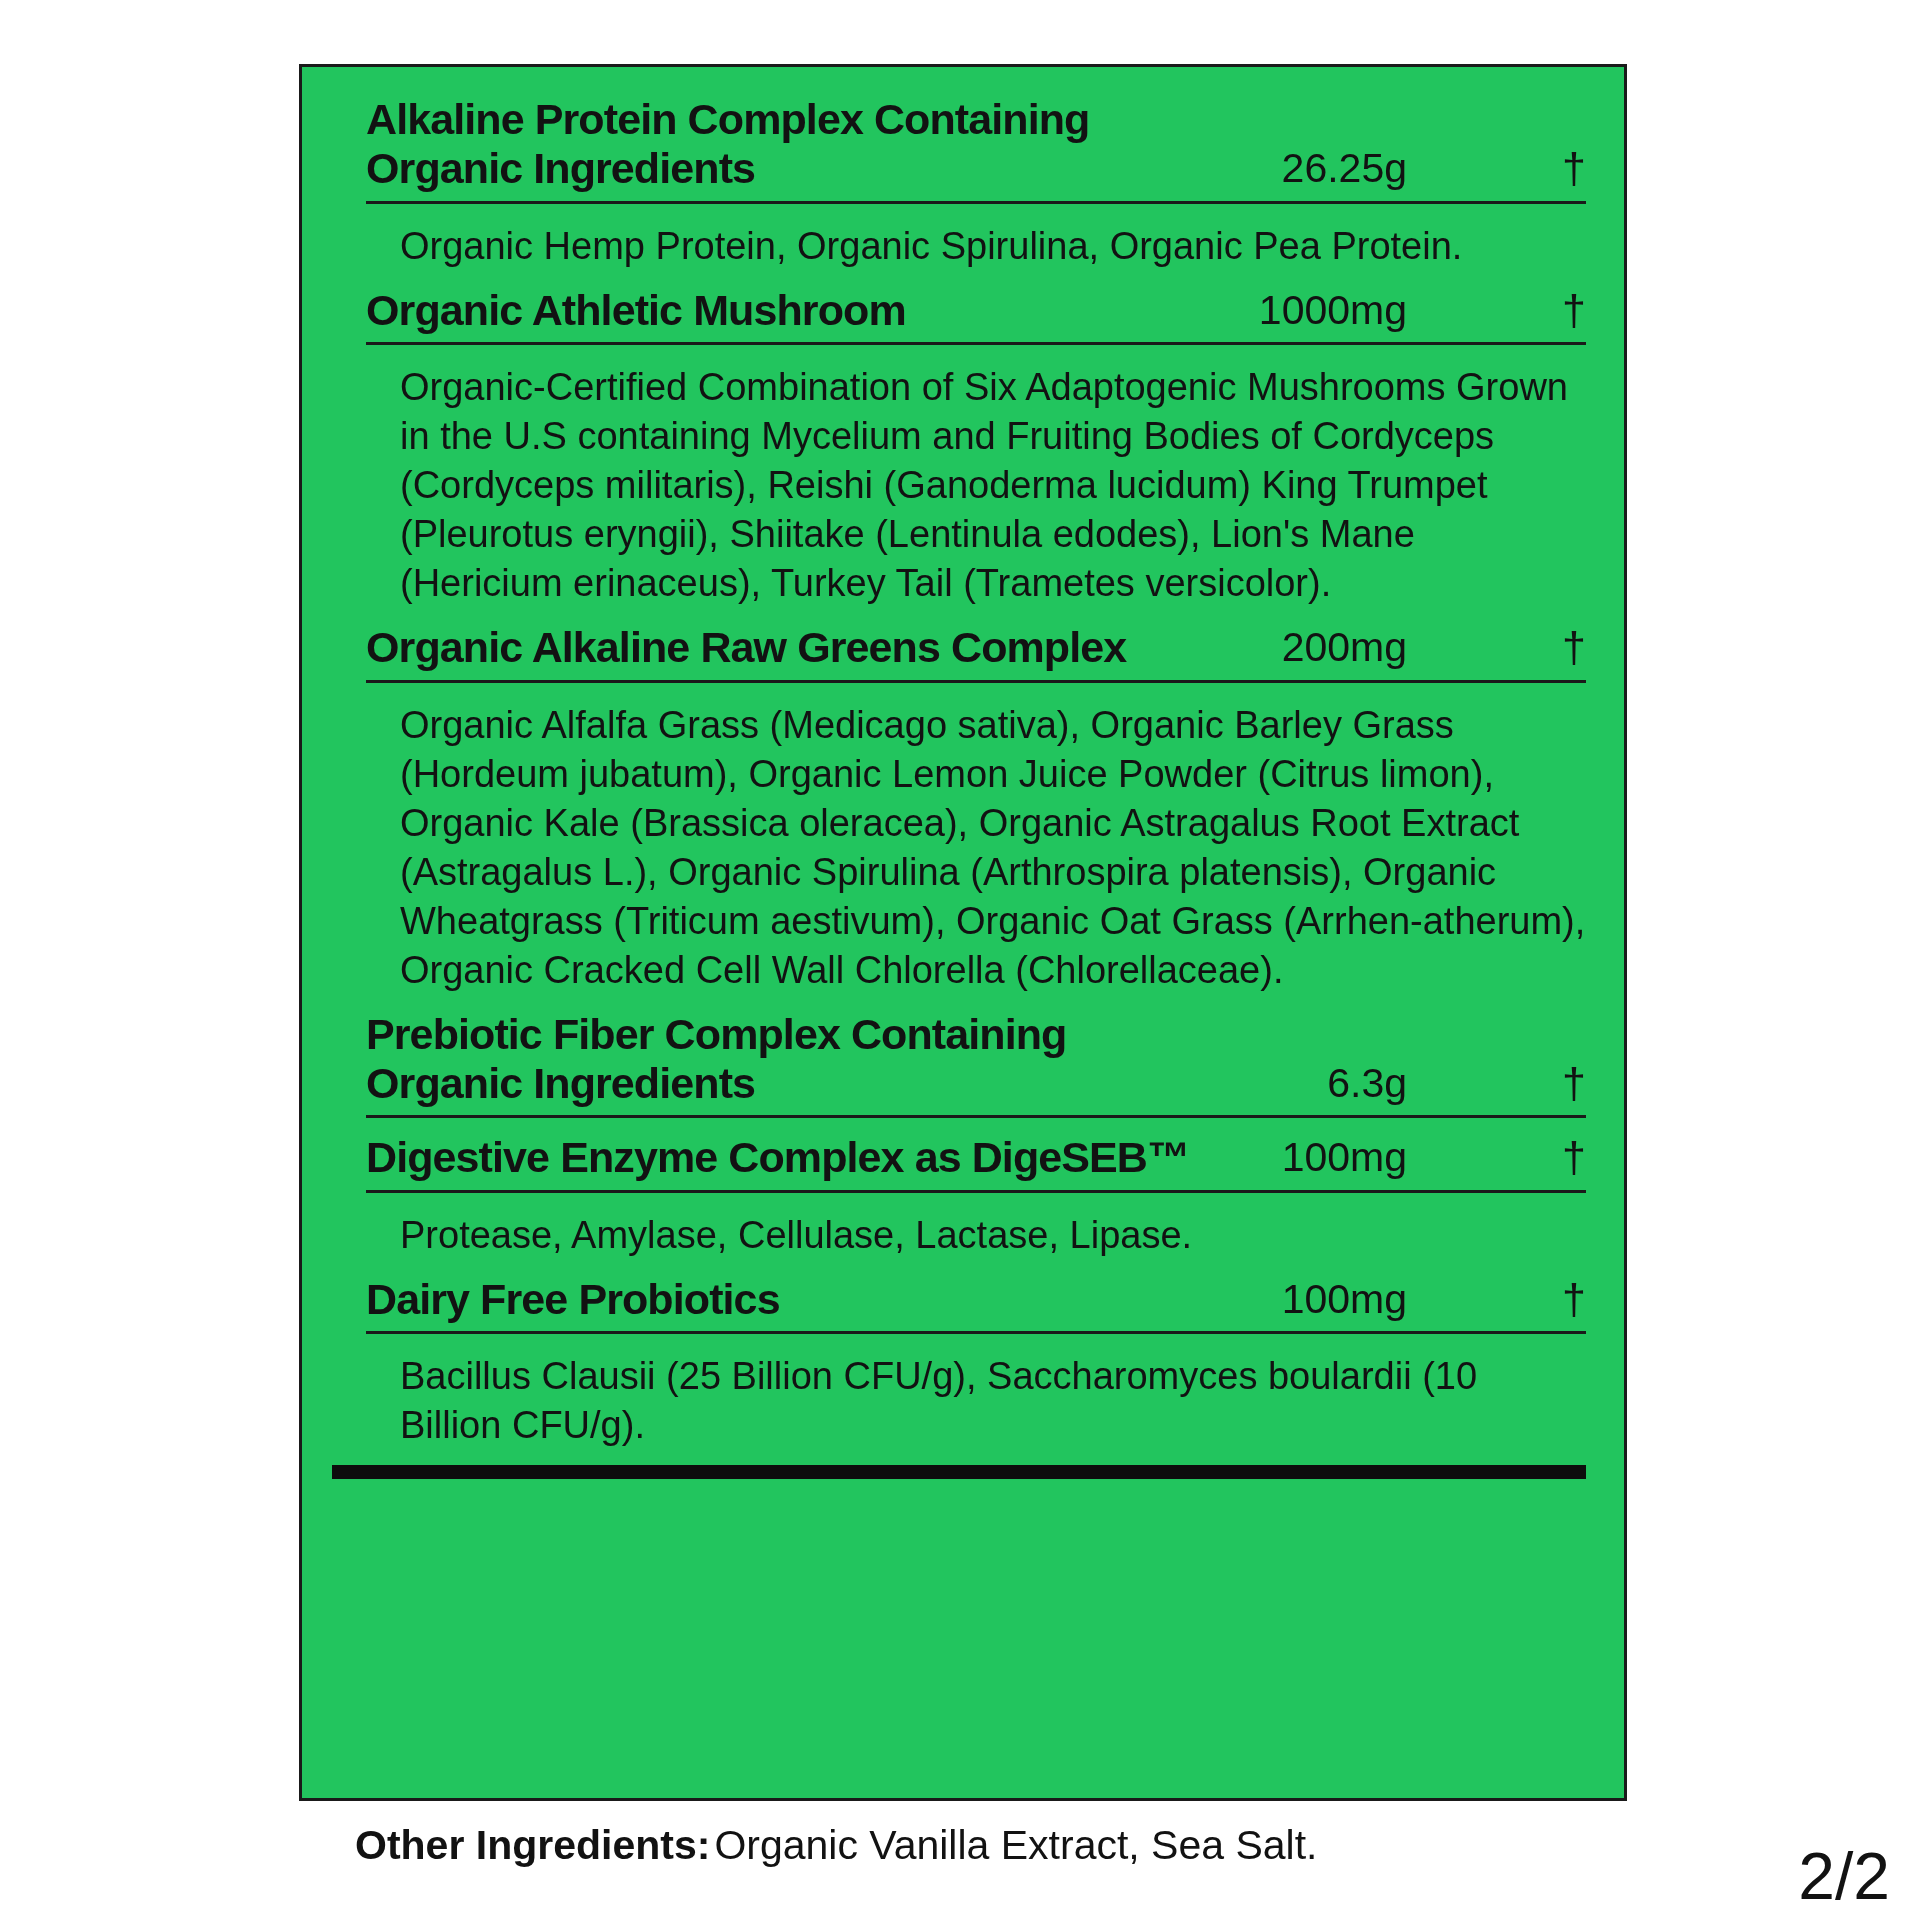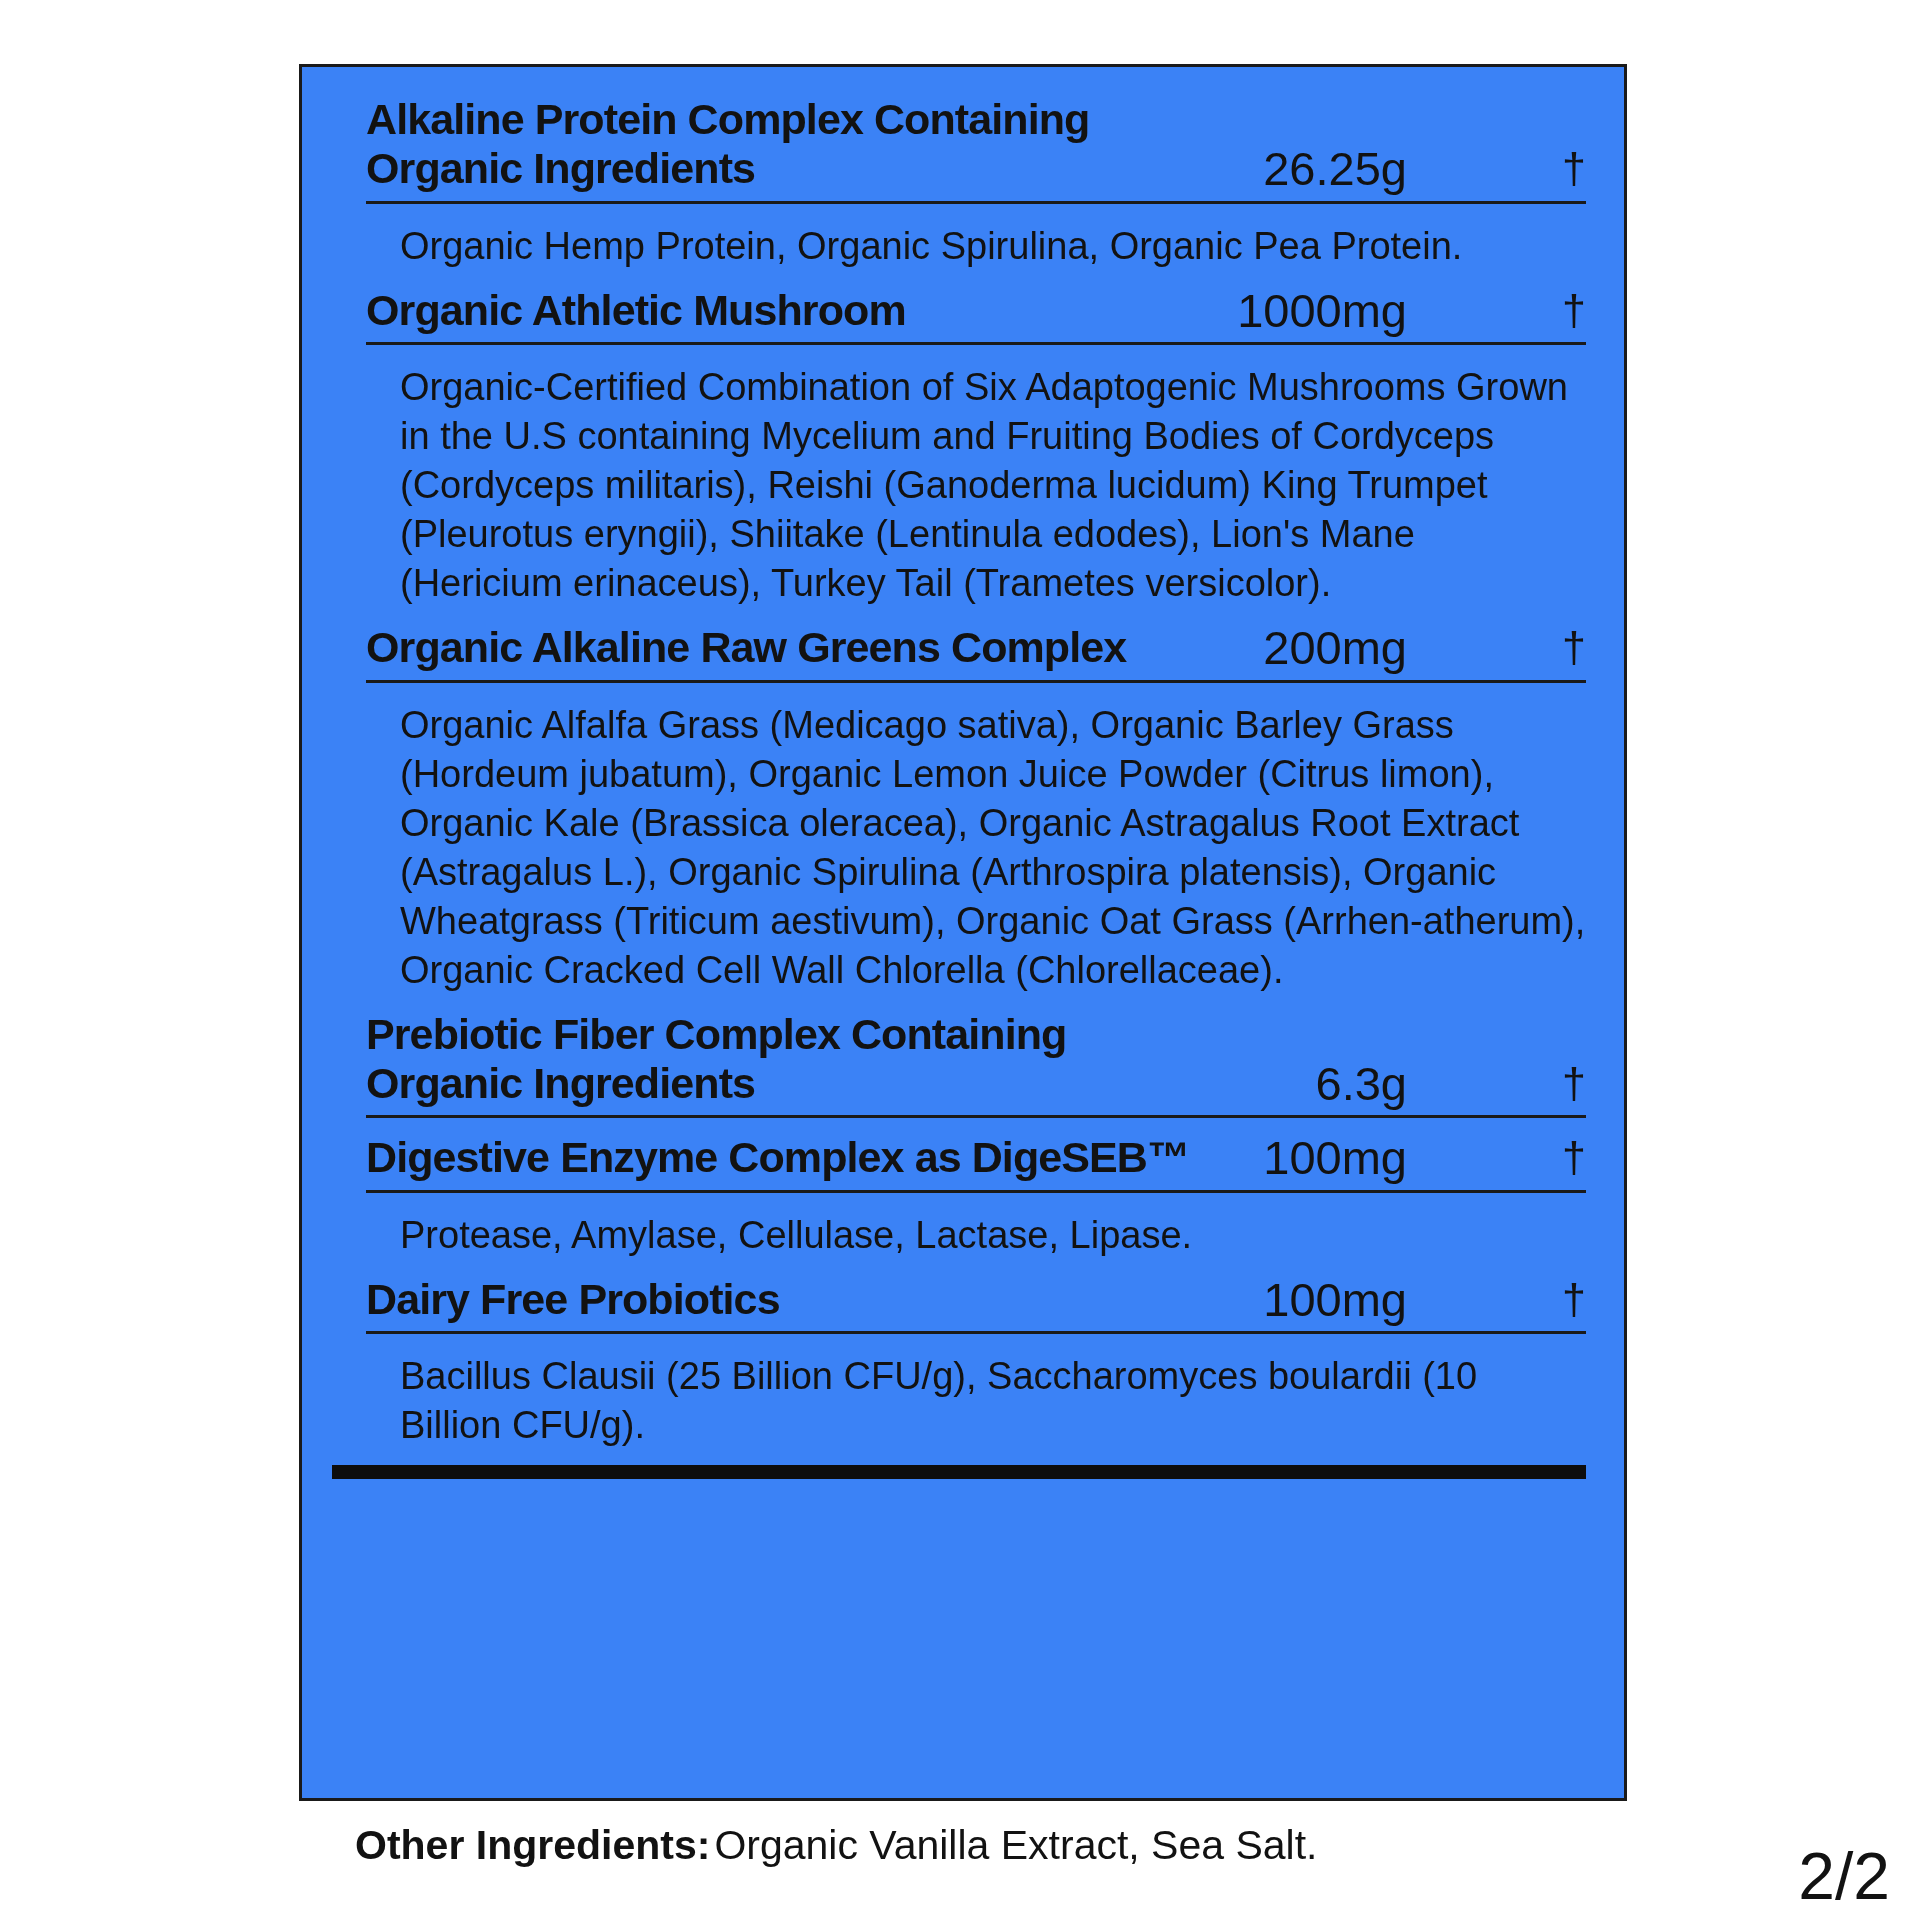--- a/index.html
+++ b/index.html
@@ -11,41 +11,41 @@
     position:relative;
     overflow:hidden;
   }
   .panel {
     position:absolute;
     left:299px; top:64px;
     width:1328px; height:1737px;
     border:3.8px solid #1a1a1a;
     box-sizing:border-box;
     padding:28px 38px 0 64px;
-    background:#3b82f6;
+    background:#22c55e;
     overflow:hidden;
   }
   .sec { margin-bottom:15px; }
   .sec-head {
     display:flex;
     align-items:flex-end;
   }
   .sec-names {
     flex:1 1 auto;
     font-weight:bold;
     font-size:43px;
     line-height:49px;
     letter-spacing:-0.9px;
   }
   .sec-names .nline { display:block; white-space:nowrap; }
   .sec-amount {
     flex:0 0 auto;
     min-width:141px;
     text-align:right;
-    font-size:47px;
+    font-size:41px;
     line-height:49px;
     font-weight:400;
     white-space:nowrap;
   }
   .sec-dagger {
     flex:0 0 179px;
     text-align:right;
     font-size:43px;
     line-height:49px;
     font-weight:400;

